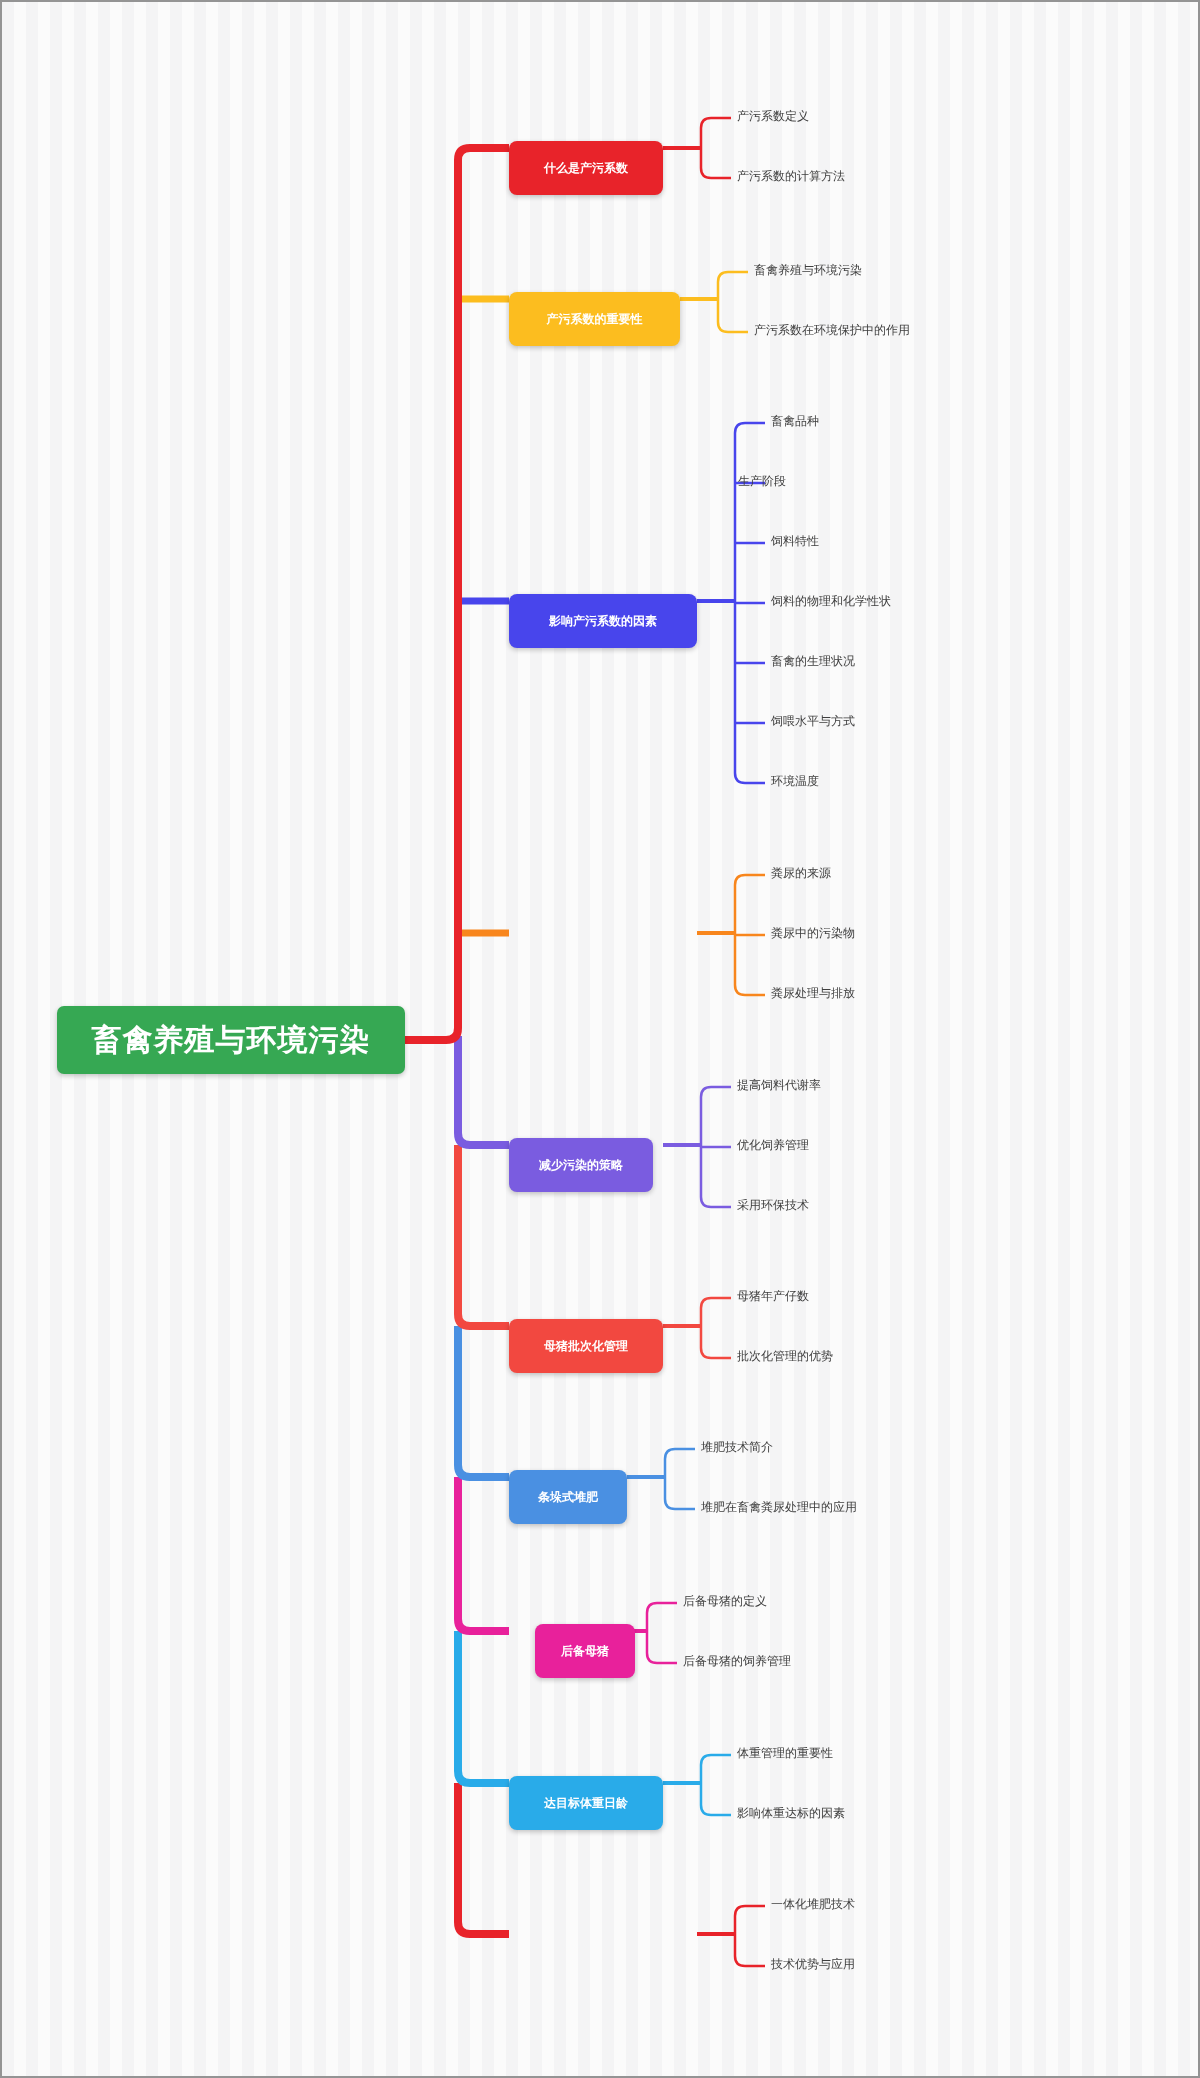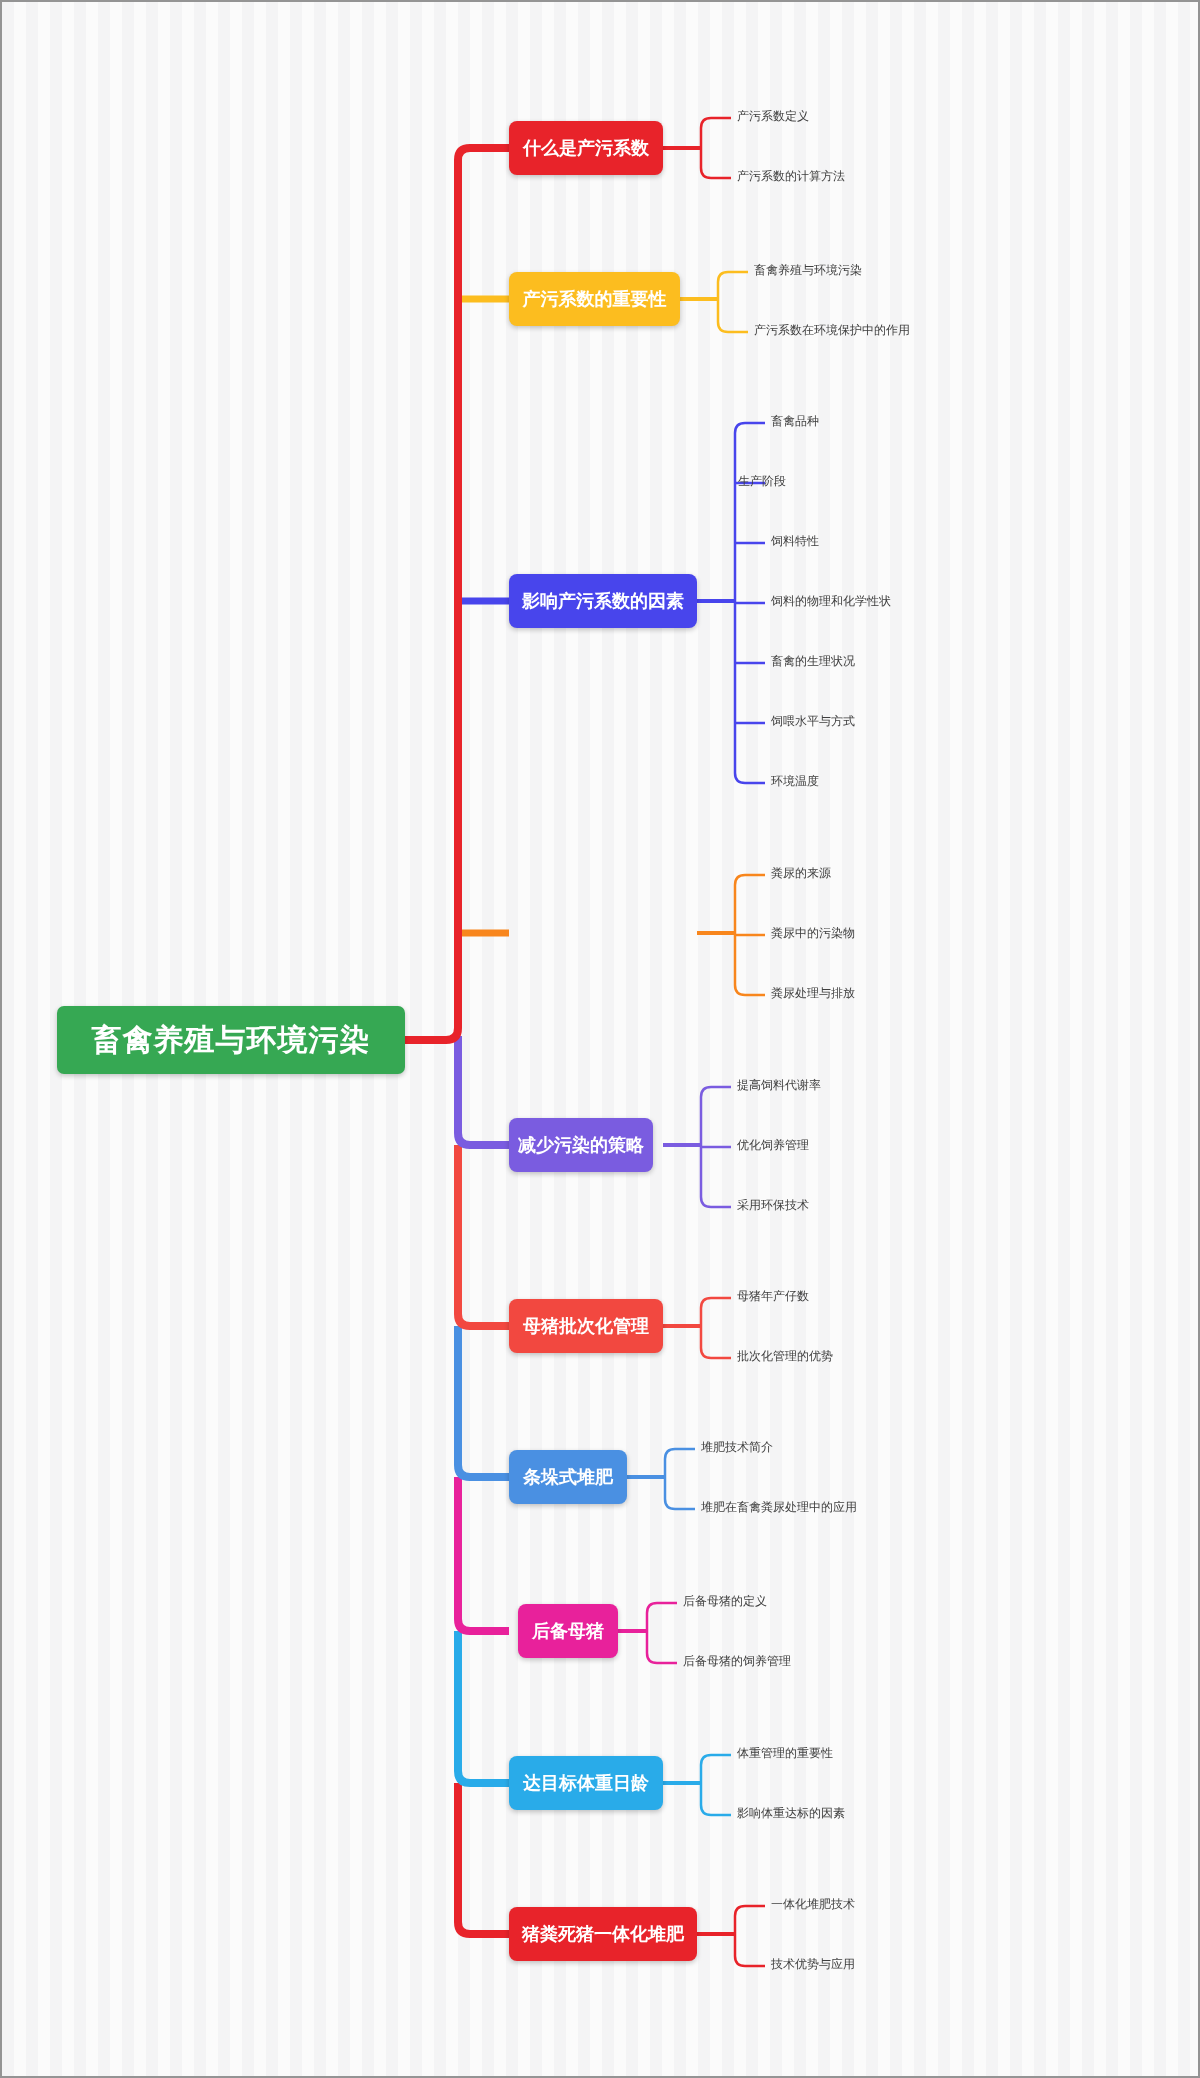--- a/index.html
+++ b/index.html
@@ -10,21 +10,21 @@
     font-family:"Liberation Sans","DejaVu Sans",sans-serif;
     overflow:hidden;
   }
   svg#wires{position:absolute;left:0;top:0;pointer-events:none;}
   .node{
     position:absolute;display:flex;align-items:center;justify-content:center;
     color:#ffffff;font-weight:bold;border-radius:8px;
     box-shadow:0 2px 5px rgba(0,0,0,0.22);
     white-space:nowrap;box-sizing:border-box;padding:0 10px;
   }
-  .node.branch{font-size:18px;}
+  .node.branch{font-size:12px;margin-top:20px;}
   .node.root{font-size:30px;border-radius:7px;letter-spacing:1px;}
   .leaf{
     position:absolute;height:24px;line-height:24px;font-size:12px;color:#3e3e3e;
     white-space:nowrap;
   }
 </style>
 </head>
 <body>
 
 <div class="canvas">
@@ -70,23 +70,22 @@
     </svg>
 
   <div class="node root" style="left: 55px; top: 1004px; width: 348px; height: 68px; background: rgb(54, 168, 83);">畜禽养殖与环境污染</div>
 
   <div class="node branch" style="left: 507px; top: 119px; width: 154px; height: 54px; background: rgb(232, 35, 42);">什么是产污系数</div>
   <div class="node branch" style="left: 507px; top: 270px; width: 171px; height: 54px; background: rgb(252, 189, 31);">产污系数的重要性</div>
   <div class="node branch" style="left: 507px; top: 572px; width: 188px; height: 54px; background: rgb(72, 69, 236);">影响产污系数的因素</div>
   <div class="node branch" style="left: 507px; top: 1116px; width: 144px; height: 54px; background: rgb(122, 92, 224);">减少污染的策略</div>
   <div class="node branch" style="left: 507px; top: 1297px; width: 154px; height: 54px; background: rgb(242, 72, 64);">母猪批次化管理</div>
   <div class="node branch" style="left: 507px; top: 1448px; width: 118px; height: 54px; background: rgb(74, 144, 226);">条垛式堆肥</div>
-  <div class="node branch" style="left: 516px; top: 1602px; width: 100px; height: 54px; background: rgb(232, 33, 155);">后备母猪</div>
+  <div class="node branch" style="left: 533px; top: 1602px; width: 100px; height: 54px; background: rgb(232, 33, 155);">后备母猪</div>
   <div class="node branch" style="left: 507px; top: 1754px; width: 154px; height: 54px; background: rgb(41, 171, 233); text-align: center;">达目标体重日龄</div>
-  <div class="node branch" style="left: 507px; top: 1905px; width: 188px; height: 54px; background: rgb(232, 35, 42);">猪粪死猪一体化堆肥</div>
 
   <div class="leaf" style="left:735px;top:102px">产污系数定义</div>
   <div class="leaf" style="left:735px;top:162px">产污系数的计算方法</div>
 
   <div class="leaf" style="left:752px;top:256px">畜禽养殖与环境污染</div>
   <div class="leaf" style="left:752px;top:316px">产污系数在环境保护中的作用</div>
 
   <div class="leaf" style="left:769px;top:407px">畜禽品种</div>
   <div class="leaf" style="left:736px;top:467px">生产阶段</div>
   <div class="leaf" style="left:769px;top:527px">饲料特性</div>

